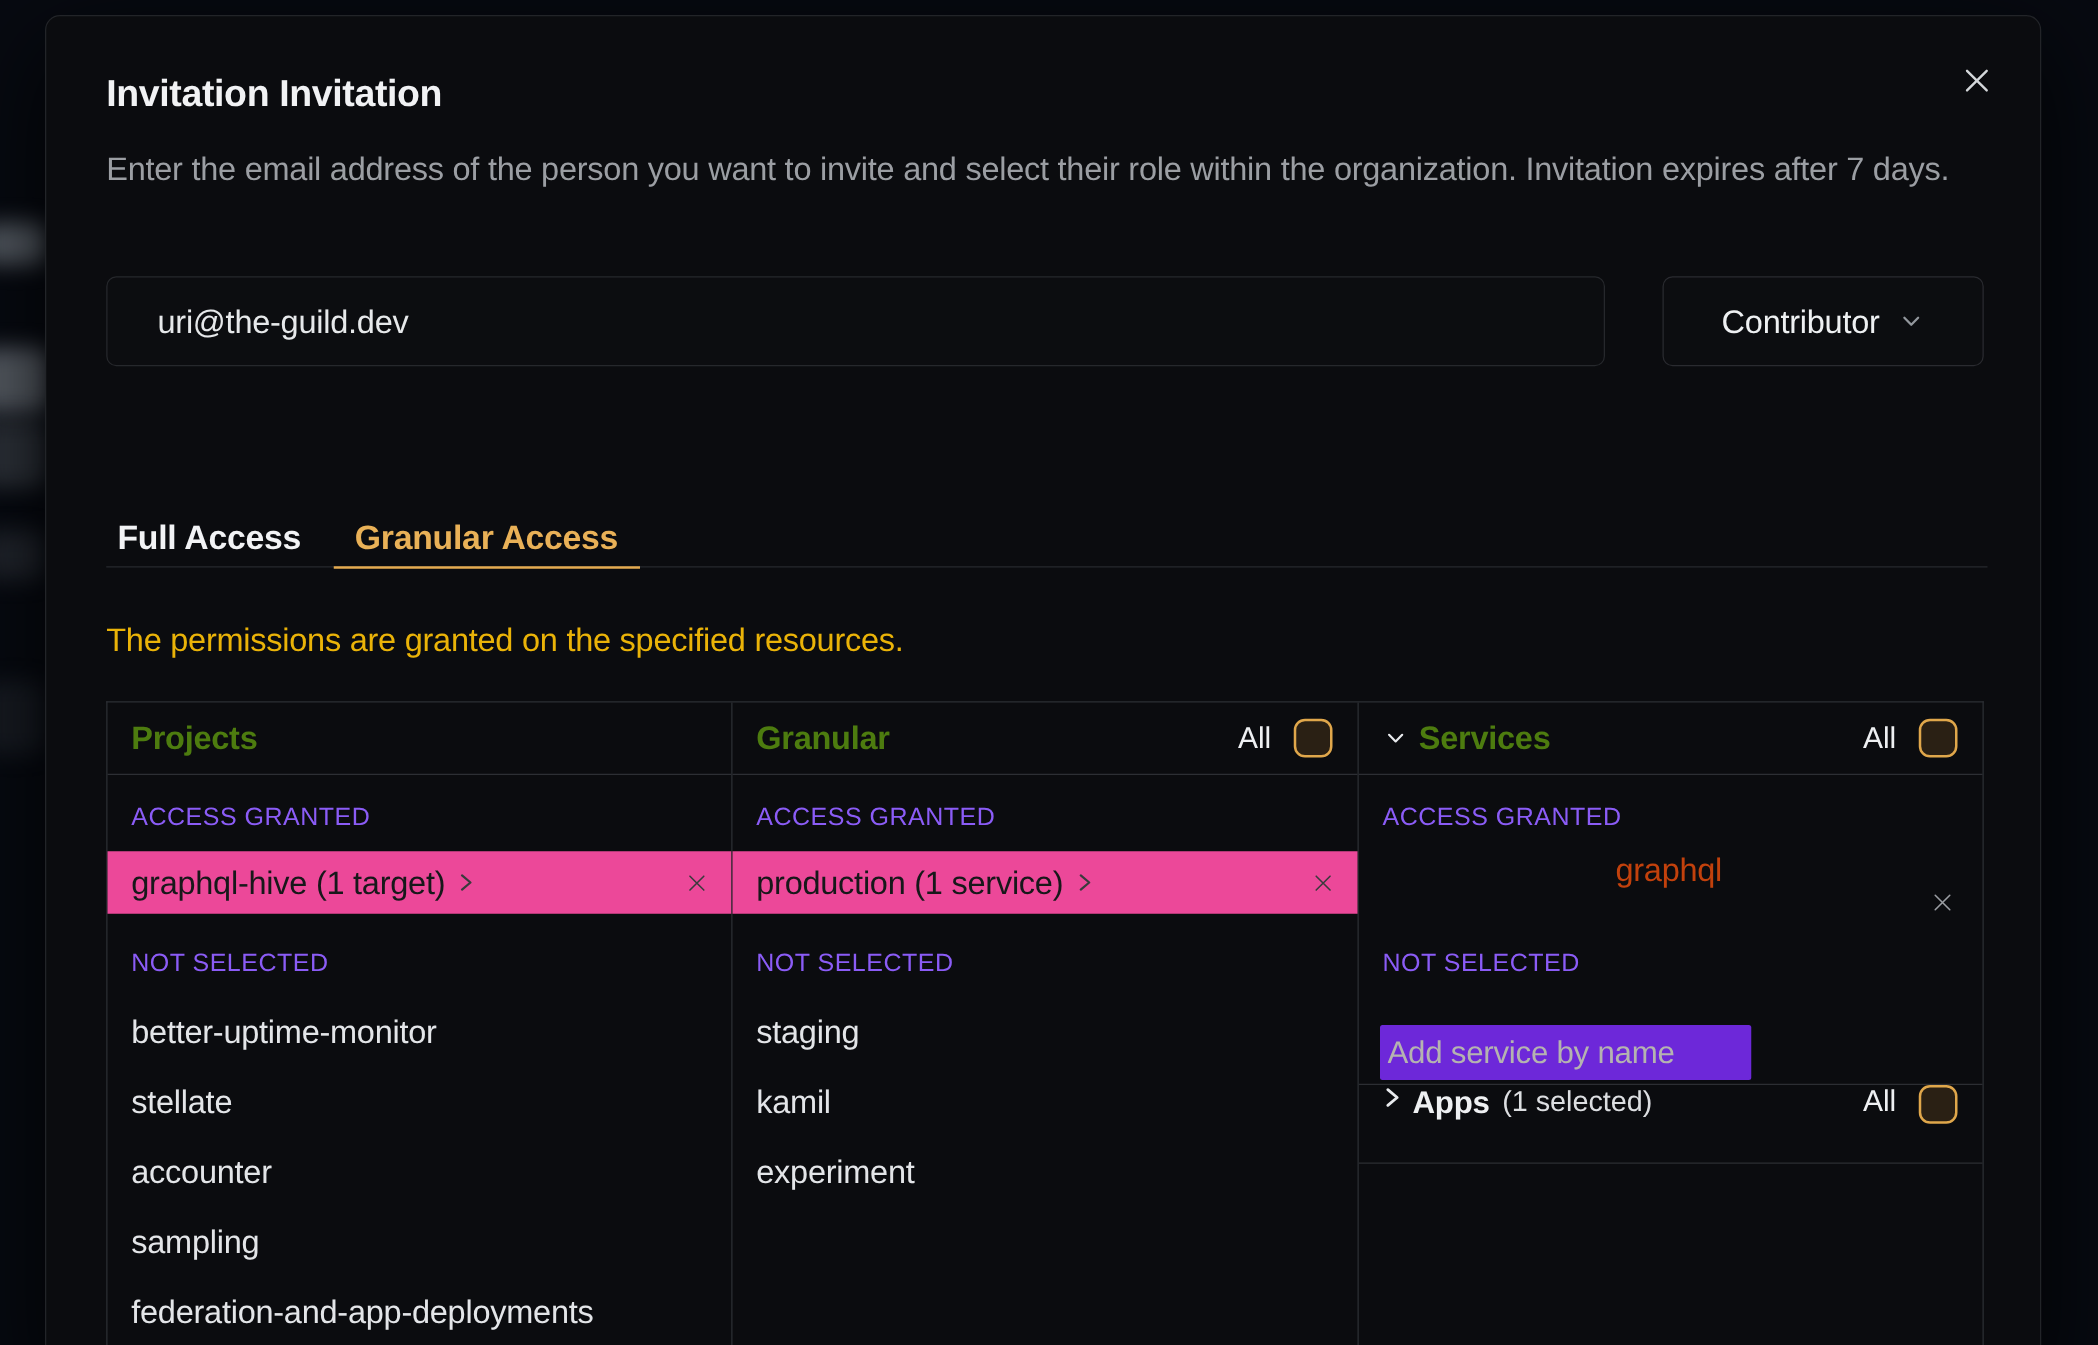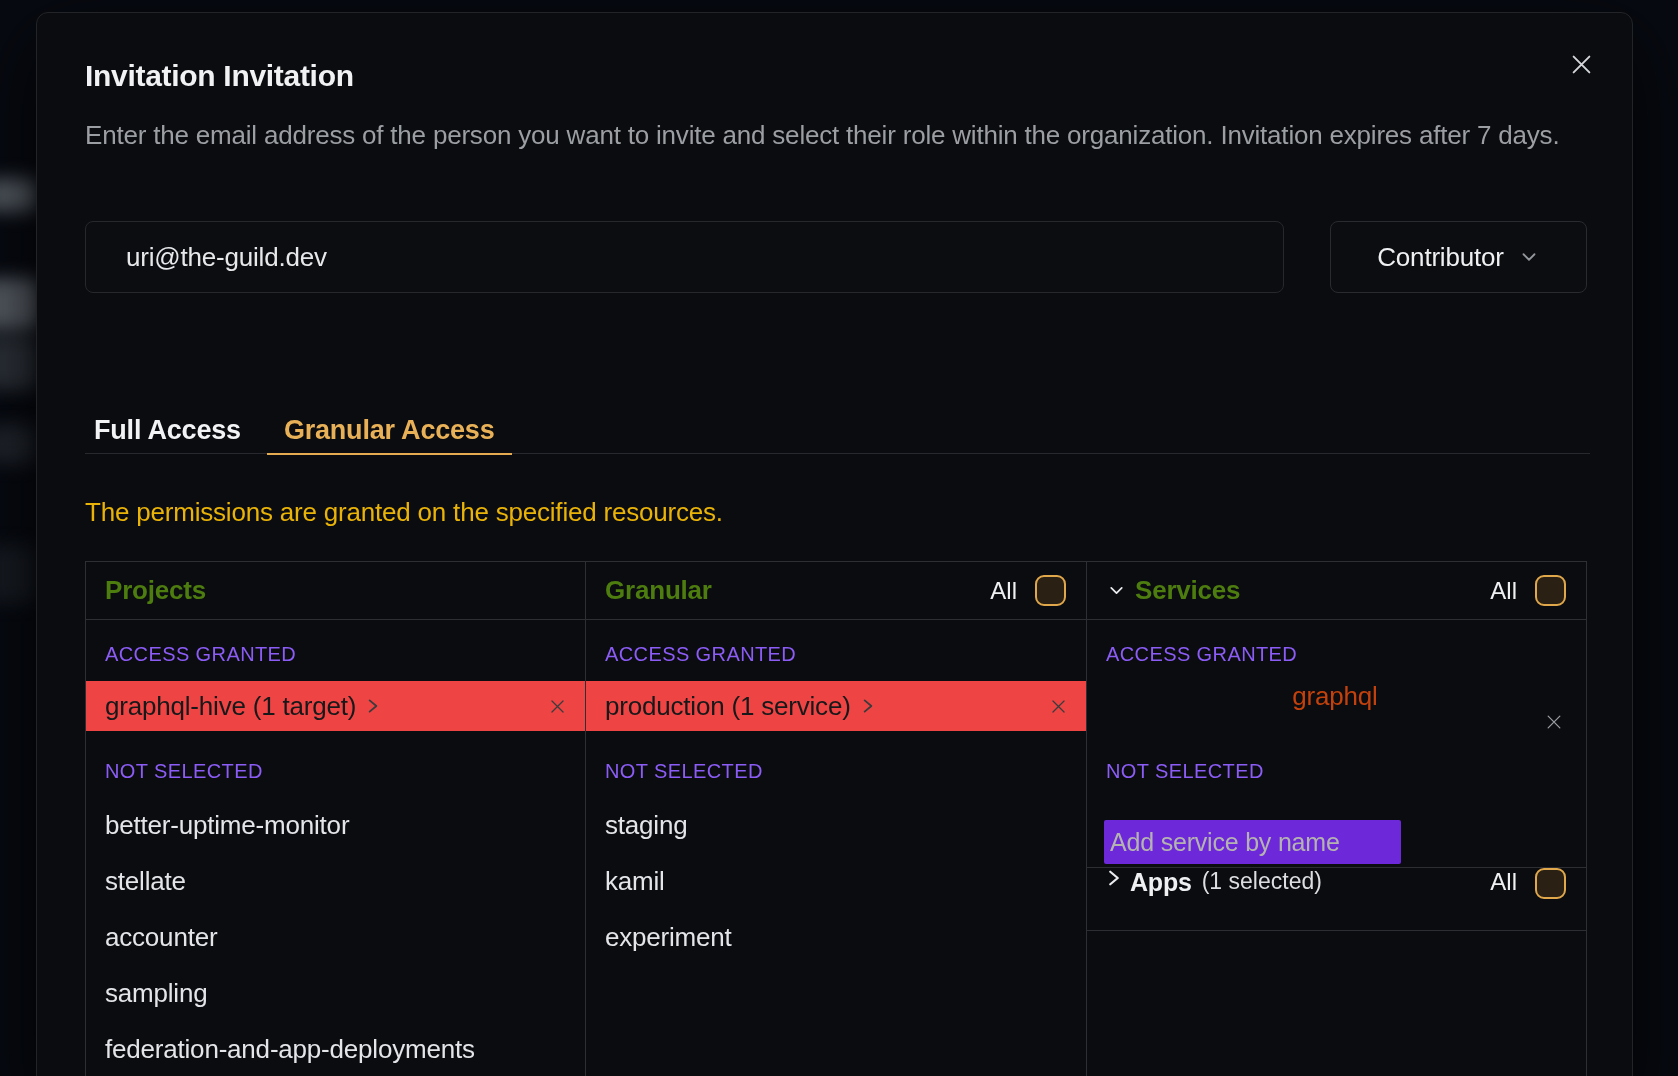--- a/index.html
+++ b/index.html
@@ -89,21 +89,21 @@
   .acl-checkbox {
     width:31px; height:31px; border:2px solid #e0a74b; border-radius:9px;
     background:#2a2014; cursor:pointer; flex:none;
   }
   .section-label {
     margin:23px 0 0 19px; height:24px;
     font-size:20px; color:#8b5cf6; letter-spacing:.4px;
   }
   .section-label.ns { margin-top:29px; }
   .sel-row {
-    margin-top:14px; height:50px; background:#ef4444;
+    margin-top:14px; height:50px; background:#ec4899;
     display:flex; align-items:center; padding:0 18px 0 19px; gap:10px;
     color:#17181a; font-size:26px; letter-spacing:-.2px; cursor:pointer;
     position:relative;
   }
   .sel-row .x-btn { margin-left:auto; background:none; border:none; cursor:pointer; color:#3a3b3d; display:flex; }
   .dark-row {
     margin-top:14px; height:50px;
     display:flex; align-items:center; padding:0 22px 0 19px;
     color:#c2410c; font-size:26px; letter-spacing:-.2px; cursor:pointer;flex-direction:column;
   }

